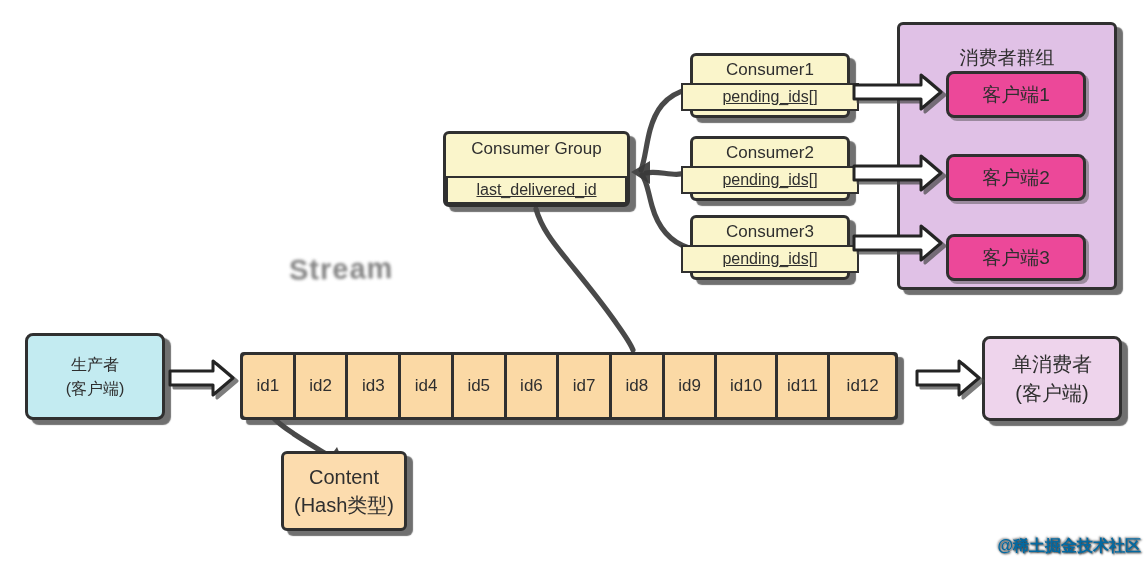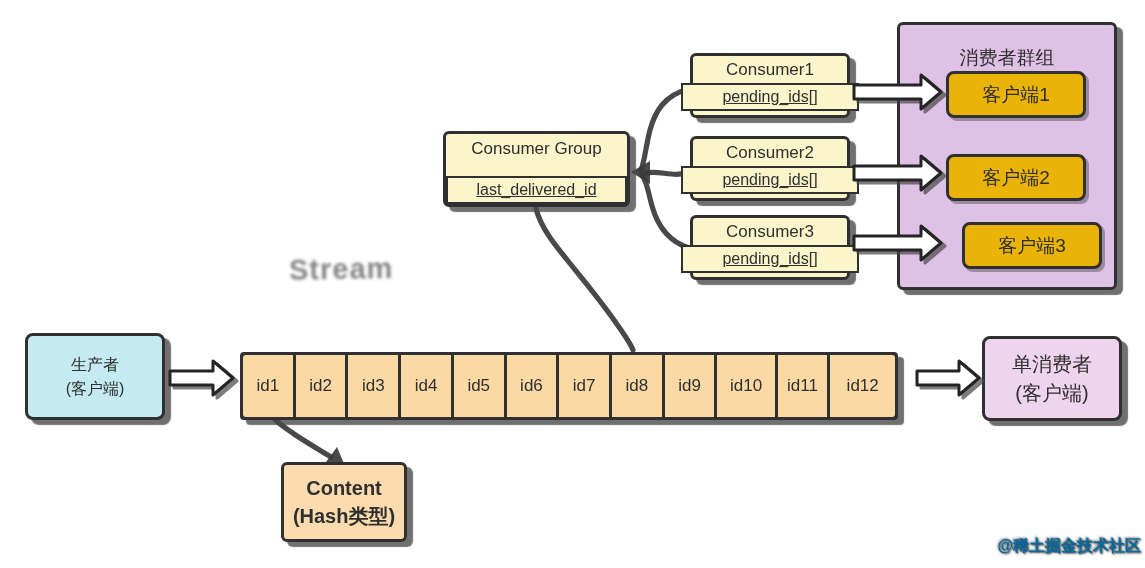--- a/index.html
+++ b/index.html
@@ -7,46 +7,46 @@
     position:relative;width:1145px;height:568px;background:#ffffff;overflow:hidden;
     font-family:"Liberation Sans","DejaVu Sans",sans-serif;color:#2f2f2f;
   }
   .layer{position:absolute;left:0;top:0;width:1145px;height:568px;pointer-events:none;}
   .box{position:absolute;border:3px solid #303030;border-radius:8px;
        box-shadow:6px 5px 1px rgba(72,72,72,.78);box-sizing:border-box;
        display:flex;flex-direction:column;align-items:center;justify-content:center;
        text-align:center;}
   .producer{left:25px;top:333px;width:140px;height:87px;background:#c3ebf1;font-size:16px;line-height:1.45;}
   .single-consumer{left:982px;top:336px;width:140px;height:85px;background:#eed4ec;font-size:20px;line-height:1.45;}
-  .content-box{left:281px;top:462px;width:126px;height:80px;background:#fcdcae;font-size:20px;line-height:1.4;border-radius:6px;font-weight:bold;}
+  .content-box{left:281px;top:451px;width:126px;height:80px;background:#fcdcae;font-size:20px;line-height:1.4;border-radius:6px;}
 
   .stream{left:240px;top:352px;width:658px;height:68px;background:#303030;border-radius:4px;
           flex-direction:row;align-items:stretch;justify-content:flex-start;padding:0;}
   .cell{flex:1;margin:0;border-right:3px solid #303030;background:#fbd9a5;
         display:flex;align-items:center;justify-content:center;font-size:17px;}
   .cell:first-child{border-top-left-radius:3px;border-bottom-left-radius:3px;}
   .cell:last-child{border-right:none;border-top-right-radius:3px;border-bottom-right-radius:3px;flex:1.3;}
   .cell:nth-child(10){flex:1.15;}
 
   .cg-box{left:443px;top:131px;width:187px;height:76px;background:#faf5cb;justify-content:space-between;padding-top:5px;border-radius:6px;}
   .cg-title{font-size:17px;margin-bottom:5px;}
   .field{border:2.5px solid #303030;border-radius:0;background:#faf5cb;
          font-size:16px;padding:2px 28px;line-height:1.25;text-decoration:underline;}
   .consumer{left:690px;width:160px;height:65px;background:#faf5cb;justify-content:flex-start;padding-top:4px;border-radius:6px;}
   .consumer .cg-title{margin-bottom:3px;}
   .consumer .field{width:118px;}
 
   .group-panel{left:897px;top:22px;width:220px;height:268px;background:#e0c1e6;
                justify-content:flex-start;padding-top:20px;border-radius:6px;}
   .group-title{font-size:19px;}
-  .client{position:absolute;left:46px;width:140px;height:47px;background:#eab308;
+  .client{position:absolute;left:46px;width:140px;height:47px;background:#ec4899;
           border:3px solid #303030;border-radius:8px;box-sizing:border-box;
           display:flex;align-items:center;justify-content:center;font-size:19px;
           box-shadow:3px 3px 0 rgba(72,72,72,.45);}
-  .client1{top:46px;}.client2{top:129px;}.client3{top:197px;margin-left:16px;}
+  .client1{top:46px;}.client2{top:129px;}.client3{top:209px;}
 
   .sketch{fill:none;stroke:#3a3a3a;stroke-width:5.2;stroke-linecap:round;stroke-linejoin:round;opacity:.92;}
   .sketch-head{fill:#3a3a3a;opacity:.92;}
   .block-arrow{fill:#ffffff;stroke:#242424;stroke-width:3;stroke-linejoin:round;
                filter:drop-shadow(4px 3px 0 rgba(70,70,70,.7));}
 
   .wm-center{position:absolute;left:289px;top:253px;font-size:29px;font-weight:700;
              color:#666666;opacity:.8;filter:blur(1.4px);transform:rotate(-1deg);letter-spacing:1px;}
   .wm-corner{position:absolute;right:4px;top:536px;font-size:16px;font-weight:600;color:#0369a1;
              text-shadow:1px 1px 2px rgba(45,45,45,.95),-1px -1px 2px rgba(45,45,45,.55);}

